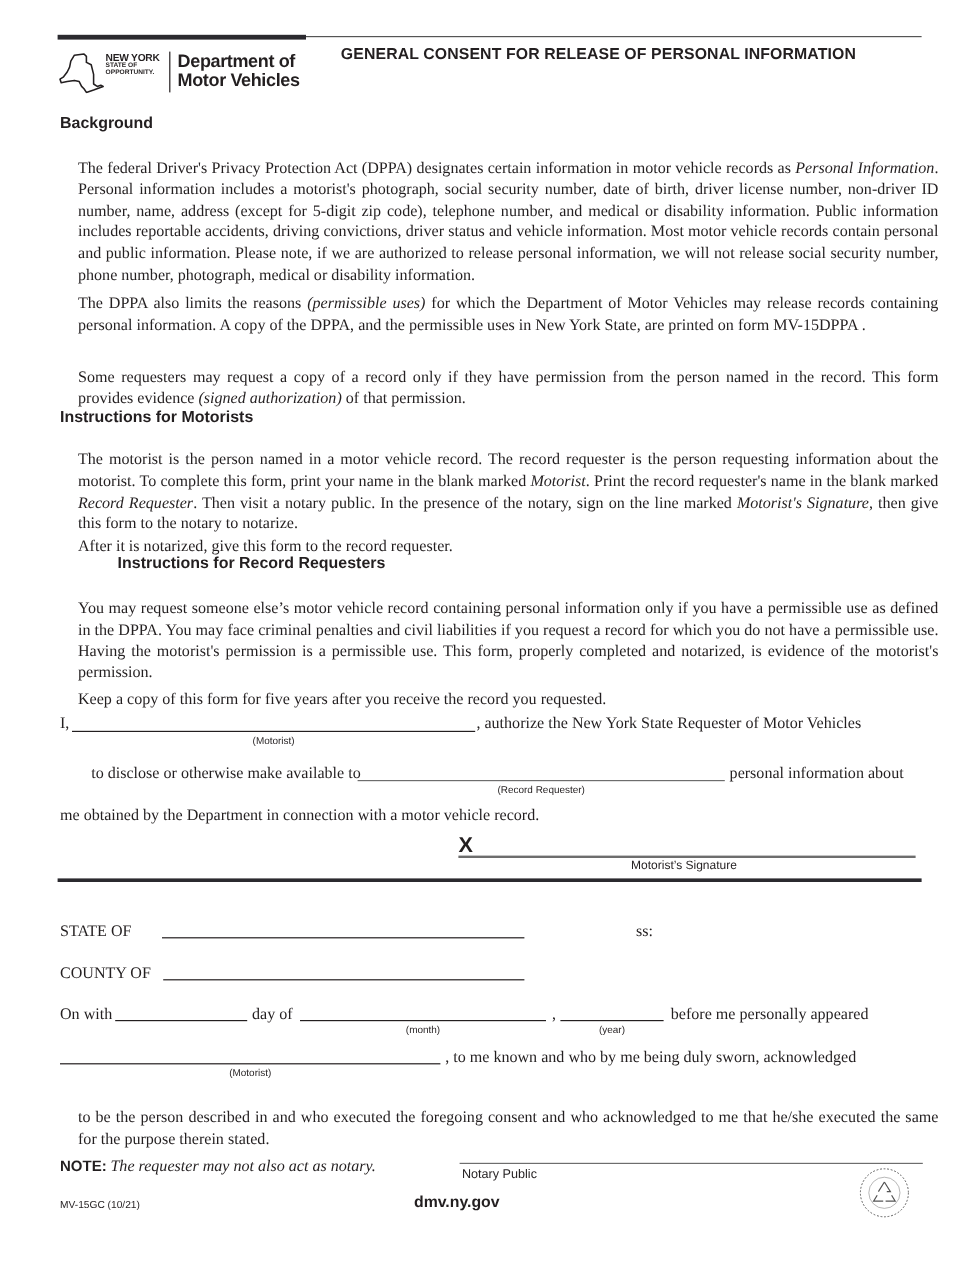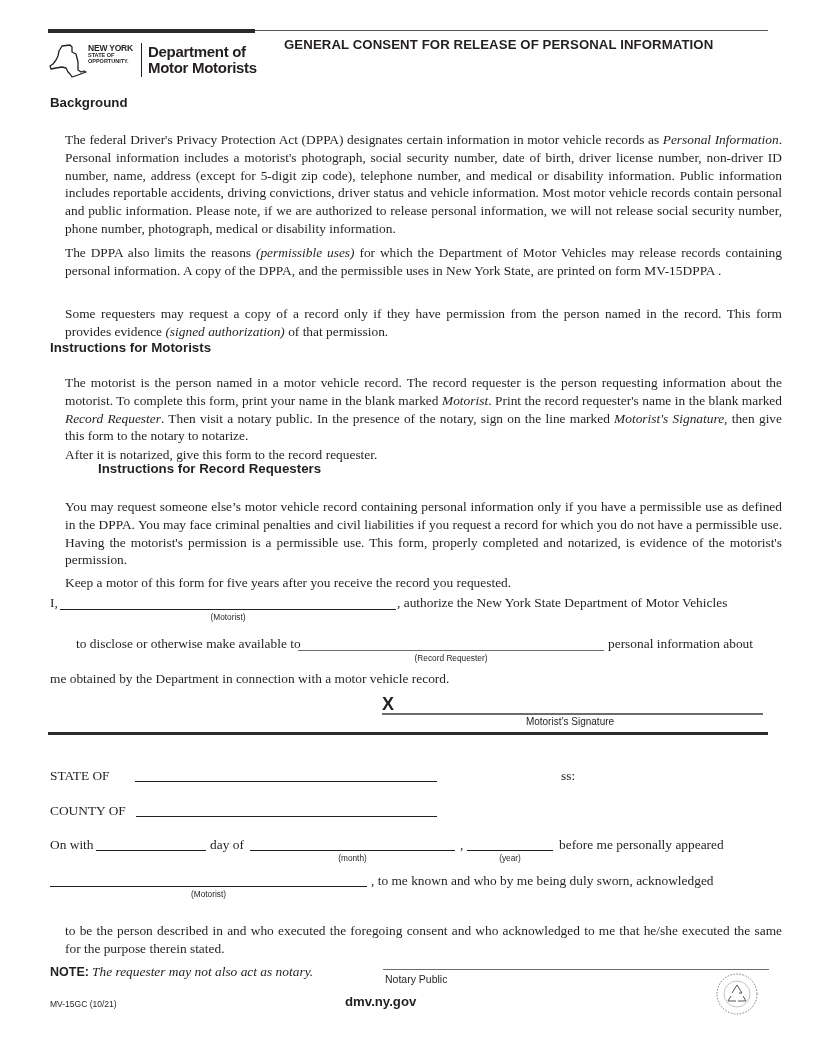--- a/index.html
+++ b/index.html
@@ -46,57 +46,57 @@
   <path d="M14 2 L22 1 L24 3 L24 8 L28 10 L30 18 L30 26 L33 28 L36 27 L38 28 L30 31 L24 33 L22 30 L20 28 L18 24 L14 23 L8 24 L3 25 L2 22 L5 20 L8 16 L10 12 L11 7 Z" fill="none" stroke="#231f20" stroke-width="1.3" stroke-linejoin="round"></path>
 </svg>
 <div class="abs sans logo-ny">
   <span>NEW YORK</span>
   <small>STATE OF</small>
   <small>OPPORTUNITY.</small>
 </div>
 <div class="abs logo-div"></div>
 <div class="abs sans logo-dept">
   <div>Department of</div>
-  <div>Motor Motorists</div>
+  <div>Motor Vehicles</div>
 </div>
 <div class="abs sans doc-title">GENERAL CONSENT FOR RELEASE OF PERSONAL INFORMATION</div>
 
 <h2 class="sec sans" style="left:50px; top:95px;">Background</h2>
 <p class="para serif" style="top:116px;"><span>The federal Driver's Privacy Protection Act (DPPA) designates certain information in motor vehicle records as </span><i>Personal Information</i><span>. Personal information includes a motorist's photograph, social security number, date of birth, driver license number, non-driver ID number, name, address (except for 5-digit zip code), telephone number, and medical or disability information. Public information includes reportable accidents, driving convictions, driver status and vehicle information. Most motor vehicle records contain personal and public information. Please note, if we are authorized to release personal information, we will not release social security number, phone number, photograph, medical or disability information.</span></p>
 <p class="para serif" style="top:229px;"><span>The DPPA also limits the reasons </span><i>(permissible uses)</i><span> for which the Department of Motor Vehicles may release records containing personal information. A copy of the DPPA, and the permissible uses in New York State, are printed on form MV-15DPPA .</span></p>
 <p class="para serif" style="top:290px;"><span>Some requesters may request a copy of a record only if they have permission from the person named in the record. This form provides evidence </span><i>(signed authorization)</i><span> of that permission.</span></p>
 
 <h2 class="sec sans" style="left:50px; top:340px;">Instructions for Motorists</h2>
 <p class="para serif" style="top:359px;"><span>The motorist is the person named in a motor vehicle record. The record requester is the person requesting information about the motorist. To complete this form, print your name in the blank marked </span><i>Motorist</i><span>. Print the record requester's name in the blank marked </span><i>Record Requester</i><span>. Then visit a notary public. In the presence of the notary, sign on the line marked </span><i>Motorist's Signature,</i><span> then give this form to the notary to notarize.</span></p>
 <p class="para serif" style="top:431px;">After it is notarized, give this form to the record requester.</p>
 
 <h2 class="sec sans" style="left:50px; top:461px;padding-left:48px;">Instructions for Record Requesters</h2>
 <p class="para serif" style="top:483px;">You may request someone else’s motor vehicle record containing personal information only if you have a permissible use as defined in the DPPA. You may face criminal penalties and civil liabilities if you request a record for which you do not have a permissible use. Having the motorist's permission is a permissible use. This form, properly completed and notarized, is evidence of the motorist's permission.</p>
-<p class="para serif" style="top:559px;">Keep a motor of this form for five years after you receive the record you requested.</p>
+<p class="para serif" style="top:559px;">Keep a copy of this form for five years after you receive the record you requested.</p>
 
 <div class="txt serif" style="left:50px; top:595px;">I,</div>
 <div class="line" style="left:60px; top:609px; width:336px;"><span></span></div>
 <div class="cap sans" style="left:60px; top:612px; width:336px;">(Motorist)</div>
-<div class="txt serif" style="left:397px; top:595px;">, authorize the New York State Department of Motor Vehicles</div>
+<div class="txt serif" style="left:397px; top:595px;">, authorize the New York State Requester of Motor Vehicles</div>
 
 <div class="txt serif" style="left:50px; top:636px;margin-left:26px;">to disclose or otherwise make available to</div>
 <div class="line grey" style="left:298px; top:650px; width:306px;"><span></span></div>
 <div class="cap sans" style="left:298px; top:653px; width:306px;">(Record Requester)</div>
 <div class="txt serif" style="left:608px; top:636px;">personal information about</div>
 
 <div class="txt serif" style="left:50px; top:671px;">me obtained by the Department in connection with a motor vehicle record.</div>
 <div class="txt sans" style="left:382px; top:694px; font-size:18px; font-weight:bold;">X</div>
 <div class="line grey" style="left:382px; top:713px; width:381px; height:2px;"></div>
 <div class="cap sans" style="left:480px; top:716px; width:180px; font-size:10px;">Motorist’s Signature</div>
 
 <div class="abs rule-mid"></div>
 
 <div class="txt serif" style="left:50px; top:768px;">STATE OF</div>
 <div class="line" style="left:135px; top:781px; width:302px;"><span></span></div>
-<div class="txt serif" style="left:530px; top:768px;margin-left:31px;">ss:</div>
+<div class="txt serif" style="left:530px; top:768px;">ss:</div>
 
 <div class="txt serif" style="left:50px; top:803px;">COUNTY OF</div>
 <div class="line" style="left:136px; top:816px; width:301px;"><span></span></div>
 
 <div class="txt serif" style="left:50px; top:837px;">On with</div>
 <div class="line" style="left:96px; top:850px; width:110px;"><span></span></div>
 <div class="txt serif" style="left:210px; top:837px;">day of</div>
 <div class="line" style="left:250px; top:850px; width:205px;"><span></span></div>
 <div class="cap sans" style="left:250px; top:853px; width:205px;">(month)</div>
 <div class="txt serif" style="left:460px; top:837px;">,</div>

